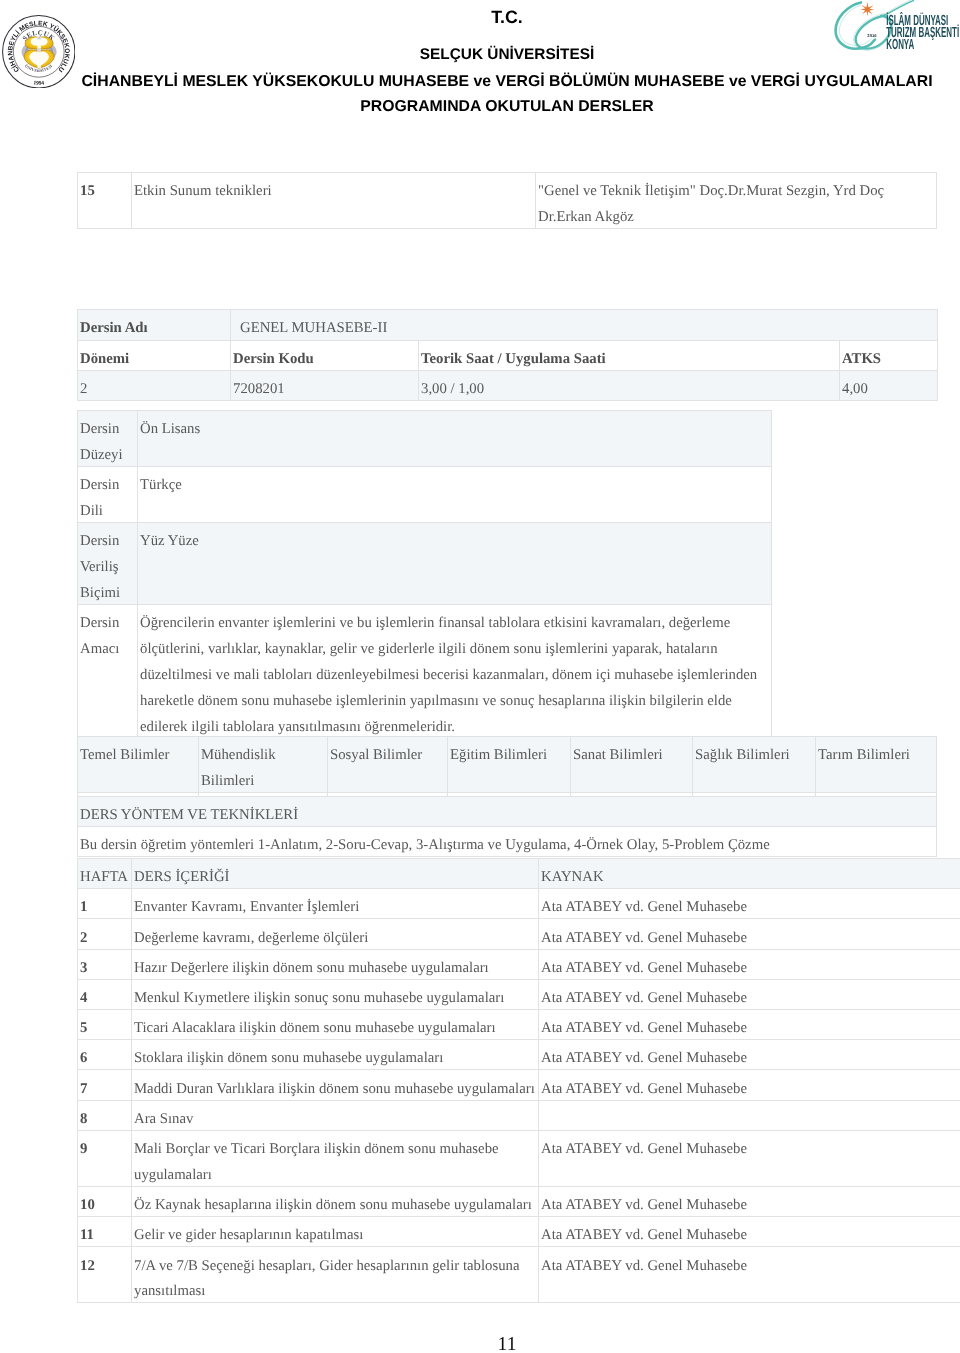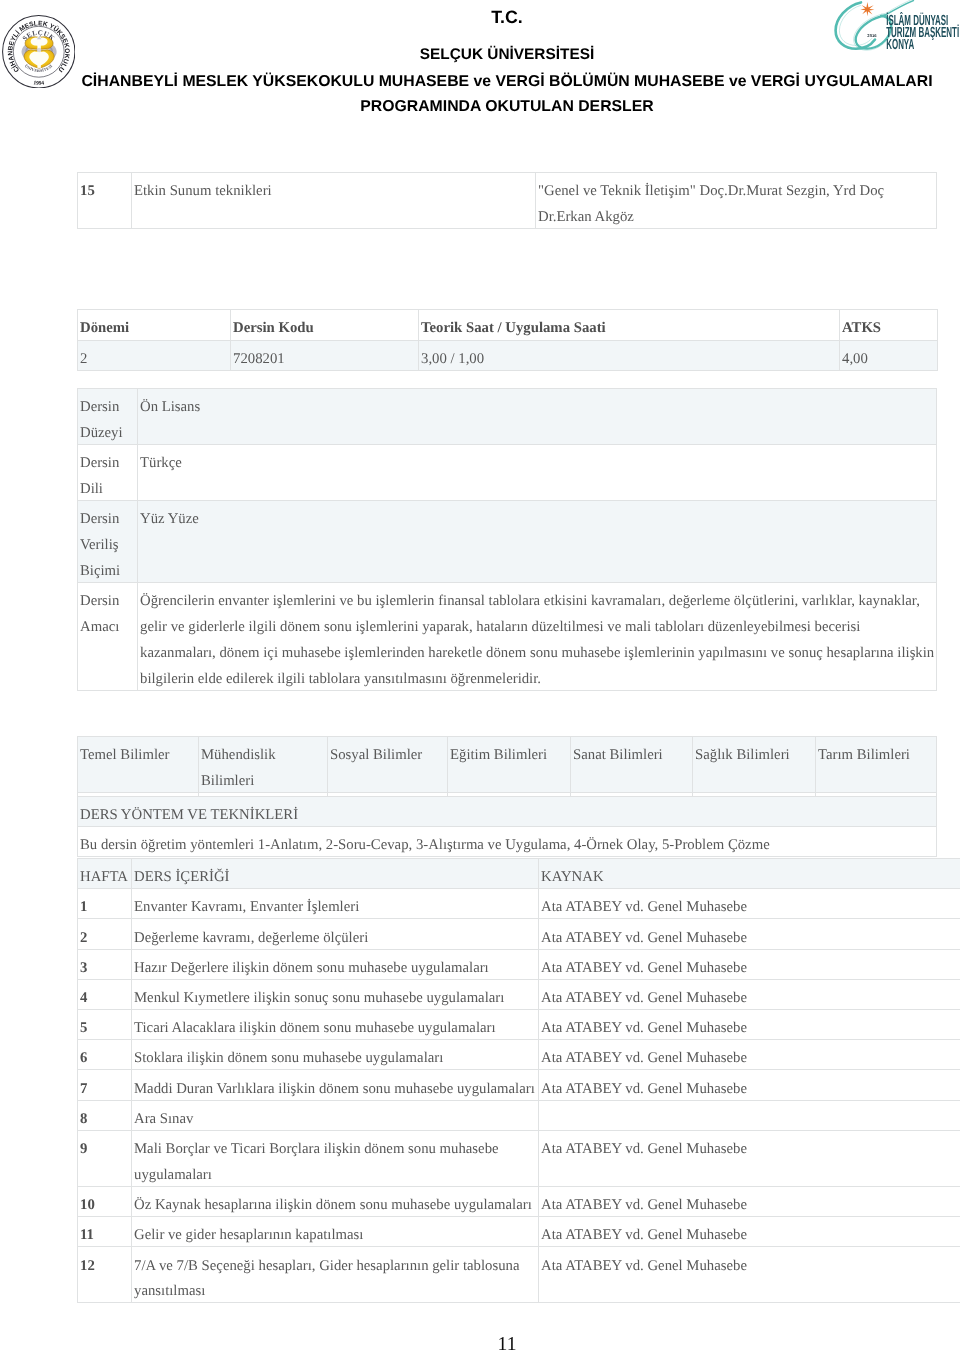--- a/index.html
+++ b/index.html
@@ -24,21 +24,21 @@
   td{border:1px solid #e0e2e3;vertical-align:top;padding:0 1px 0 2px;
      font-size:14.75px;line-height:25.9px;color:#585858;font-weight:normal;}
   td > div{margin:6.2px 0 -2.9px 0;}
   .c{text-align:left;}
   .b{font-weight:bold;color:#4f4f4f;}
   .sh{background:#f2f6f8;}
   .cnv{padding-left:9px;}
 
   #t-prev{left:77px;top:171.5px;width:860px;}
   #t-course{left:77px;top:309.3px;width:860px;}
-  #t-attr{left:77px;top:388px;width:860px;border-radius:13px;}
+  #t-attr{left:77px;top:410px;width:695px;border-radius:13px;}
   #t-sci{left:77px;top:708.2px;width:860px;margin-top:28px;}
   #t-meth{left:77px;top:795.5px;width:860px;}
   #t-weeks{left:77px;top:858px;width:944px;}
 
   .pagenum{position:absolute;left:78px;top:1335px;width:858px;text-align:center;
            font-size:19.6px;line-height:19px;color:#0d0d0d;}
 </style>
 </head>
 <body>
 
@@ -145,20 +145,28 @@
 
   <table id="t-course">
     <colgroup>
         <col style="width:153px">
         <col style="width:188px">
         <col style="width:421px">
         <col style="width:98px">
       </colgroup>
     <tbody>
     <tr>
+      <td class="c b sh">
+            <div>Dersin Adı</div>
+          </td>
+      <td class="sh cnv" colspan="3">
+            <div>GENEL MUHASEBE-II</div>
+          </td>
+    </tr>
+    <tr>
       <td class="c b">
             <div>Dönemi</div>
           </td>
       <td class="c b">
             <div>Dersin Kodu</div>
           </td>
       <td class="c b">
             <div>Teorik Saat / Uygulama Saati</div>
           </td>
       <td class="c b">

